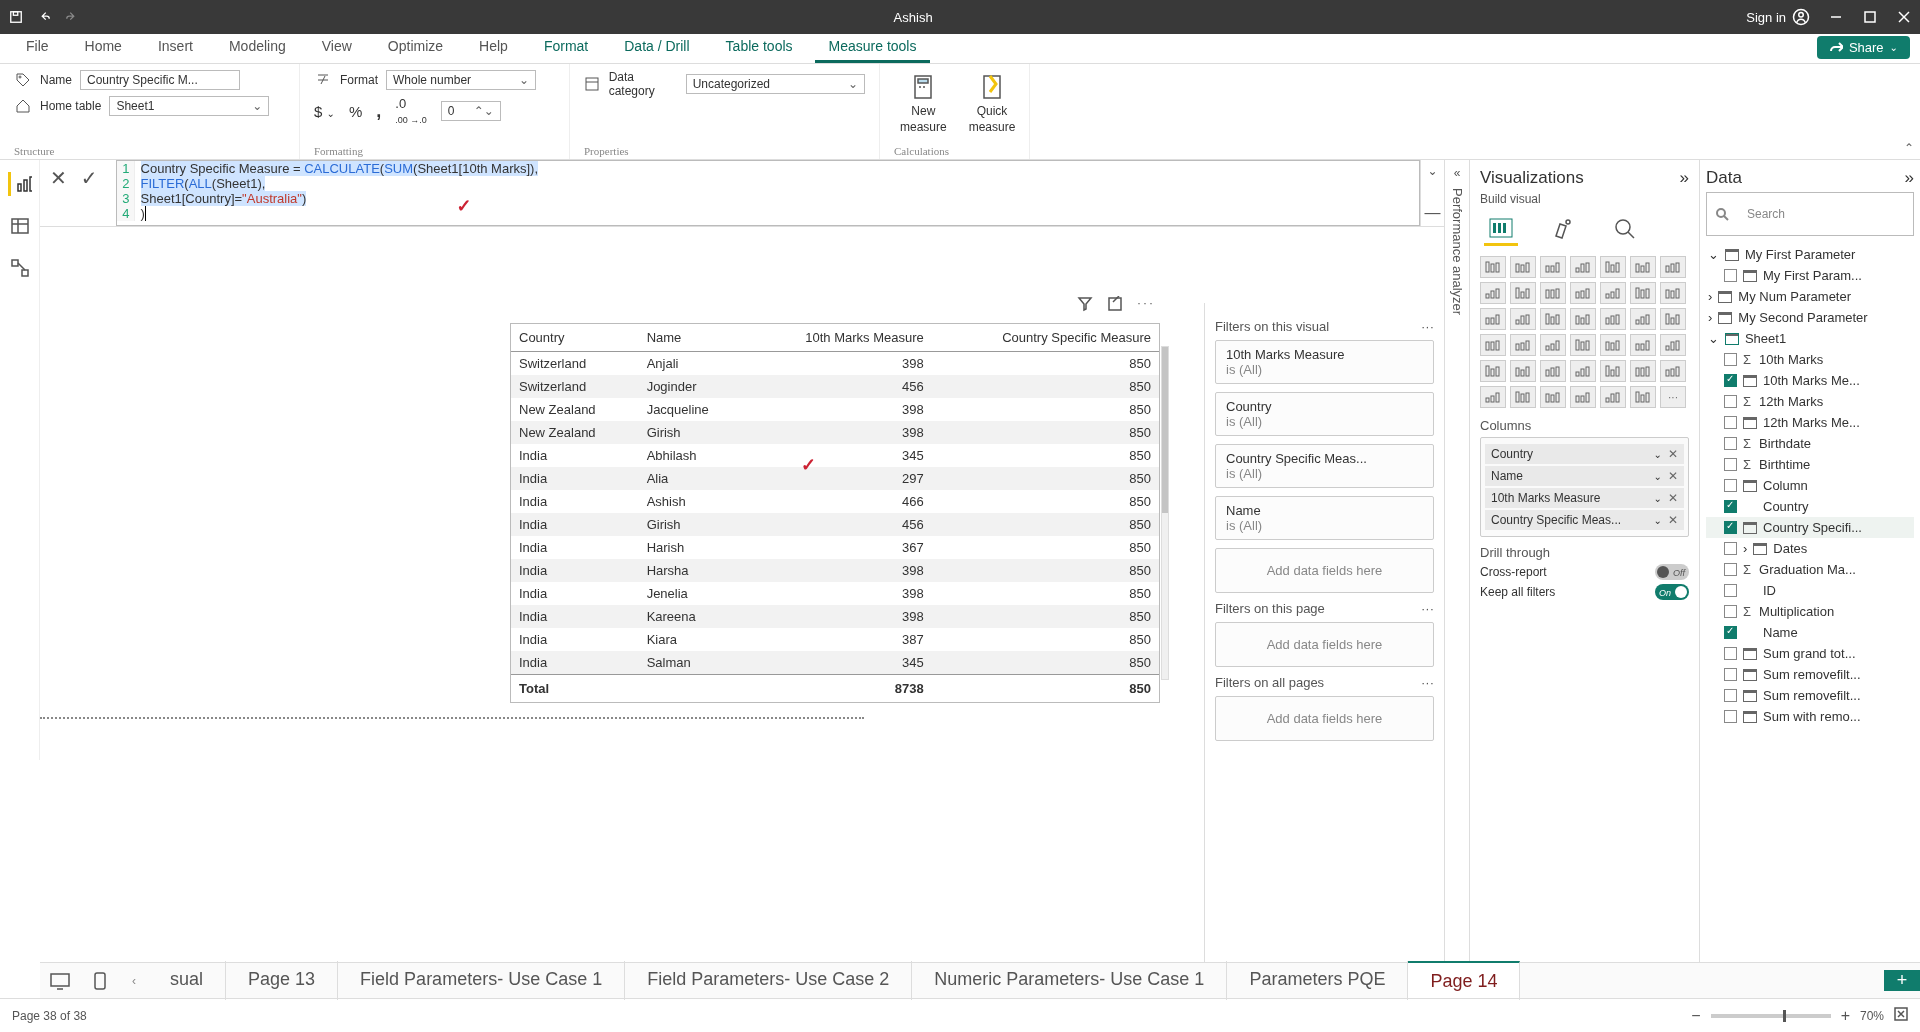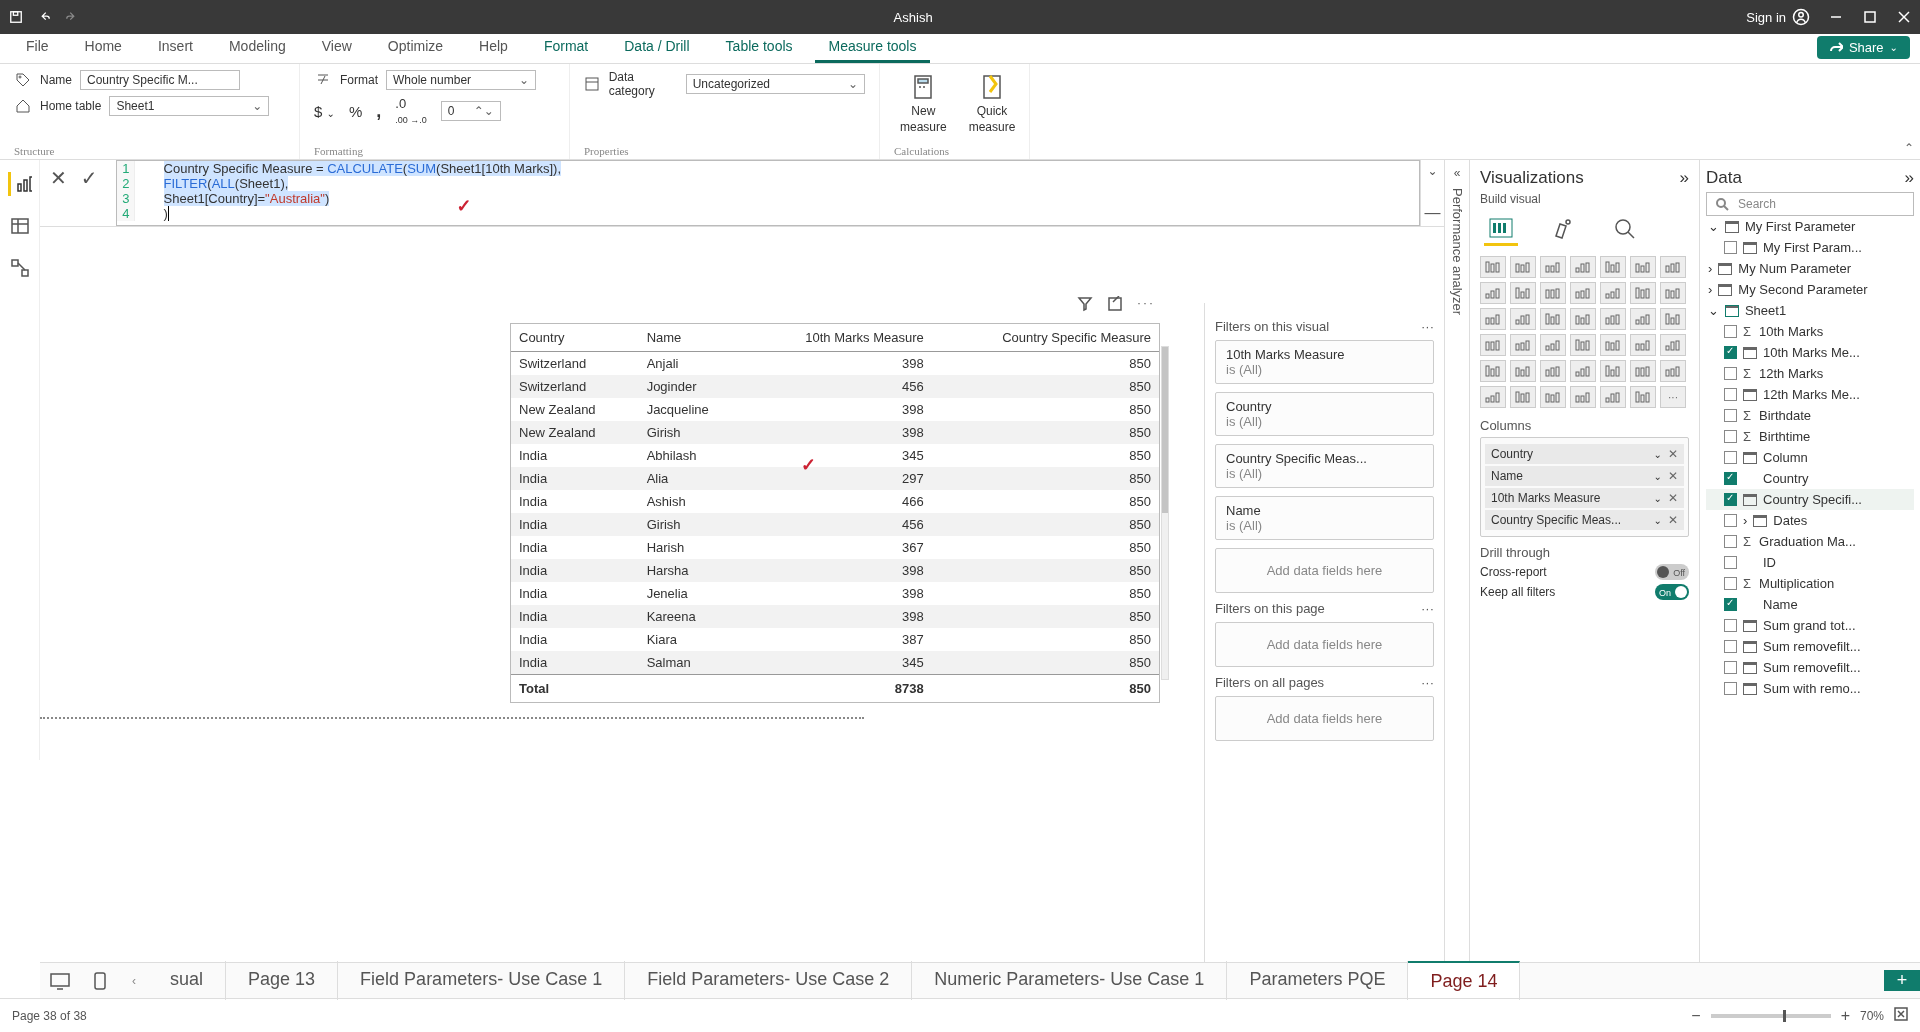--- a/index.html
+++ b/index.html
@@ -40,21 +40,21 @@
 
 
 .work { position: absolute; left: 40px; right: 0; top: 160px; bottom: 34px; display: flex; }
 .canvas-col { flex: 1; display: flex; flex-direction: column; overflow: hidden; }
 .formula-area { display: flex; border-bottom: 1px solid #ddd; }
 .fb-btns { display: flex; flex-direction: column; align-items: center; padding: 6px 18px 6px 10px; gap: 4px; }
 .fb-btns-row { display: flex; gap: 14px; }
 .fb-editor { flex: 1; border: 1px solid #bbb; font-family: Consolas, monospace; font-size: 13px; position: relative; padding-bottom: 4px;}
 .fb-line { display: flex; }
 .fb-gutter { width: 18px; text-align: right; color: #2a7; padding-right: 4px; background: #f7f7f7; border-right:1px solid #eee;}
-.fb-code { padding-left: 6px; white-space: pre; margin-left: 23px; }
+.fb-code { padding-left: 6px; white-space: pre; }
 .tok-id { color: #333; }
 .tok-fn { color: #2b6cd6; }
 .tok-str { color: #c0392b; }
 .sel { background: #cfe4ff; }
 .fb-toggle { display:flex; flex-direction:column; justify-content:space-between; border-left:1px solid #ddd; width:24px; align-items:center; padding:4px 0;}
 .redcheck { position:absolute; color:#c23; font-size:18px; font-weight:bold;}
 
 .canvas { flex:1; position: relative; background: #fff; }
 .dashed { position:absolute; left:0; right:580px; top:490px; border-top:2px dotted #888; }
 
@@ -89,26 +89,26 @@
 .viz-mode .mode.active { border-bottom:3px solid #f2c40e;}
 .viz-grid { display:grid; grid-template-columns: repeat(7, 26px); gap:4px; margin-bottom:10px;}
 .viz-grid .vg { width:26px; height:22px; background:#eee; border:1px solid #ccc; display:flex; align-items:center; justify-content:center; font-size:10px; color:#666;}
 .section-h { font-size:13px; color:#555; margin:6px 0 4px 0;}
 .field-well { border:1px solid #ccc; border-radius:2px; padding:4px; background:#fafafa; margin-bottom:8px;}
 .chip { background:#e9e9e9; padding:3px 6px; margin:2px 0; display:flex; justify-content:space-between; align-items:center; font-size:12px;}
 .chip .x { color:#666; margin-left:6px;}
 .toggle { width:34px; height:16px; border-radius:10px; background:#ccc; position:relative; display:inline-block;}
 .toggle .knob { width:12px; height:12px; border-radius:50%; background:#555; position:absolute; top:2px; left:2px;}
 .toggle.on { background:#107c6c;} .toggle.on .knob{ background:#fff; left:auto; right:2px;}
-.toggle .lbl { position:absolute; font-size:9px; color:#fff; top:4px;}
+.toggle .lbl { position:absolute; font-size:9px; color:#fff; top:4px;font-style:italic;}
 .toggle .lbl.off{ right:4px; color:#555;} .toggle.on .lbl.on{left:4px;}
 
 
 .datapane { width:220px; padding:8px 6px; overflow:auto;}
-.searchbox { border:1px solid #bbb; padding:4px 8px; display:flex; align-items:center; gap:9px; color:#888; }
+.searchbox { border:1px solid #bbb; padding:14px 8px; display:flex; align-items:center; gap:18px; color:#888; margin-bottom:8px;}
 .tree { font-size:13px; }
 .tree-item { display:flex; align-items:center; gap:6px; padding:3px 2px; }
 .tree-item.sel { background:#eef3f0;}
 .tree-indent1 { padding-left:18px;}
 .cb { width:13px; height:13px; border:1px solid #888; display:inline-block;}
 .cb.checked { background:#107c6c; border-color:#107c6c; position:relative;}
 .cb.checked::after { content:"✓"; color:#fff; font-size:10px; position:absolute; left:1px; top:-2px;}
 .sigma::before { content:"Σ"; color:#555; margin-right:2px;}
 .tblico { width:14px; height:12px; border:1px solid #666; display:inline-block; background:linear-gradient(#666 2px, transparent 2px);}
 .pagestrip { position:absolute; left:40px; right:0; bottom:34px; height:36px; background:#fafafa; border-top:1px solid #ddd; display:flex; align-items:center;}

